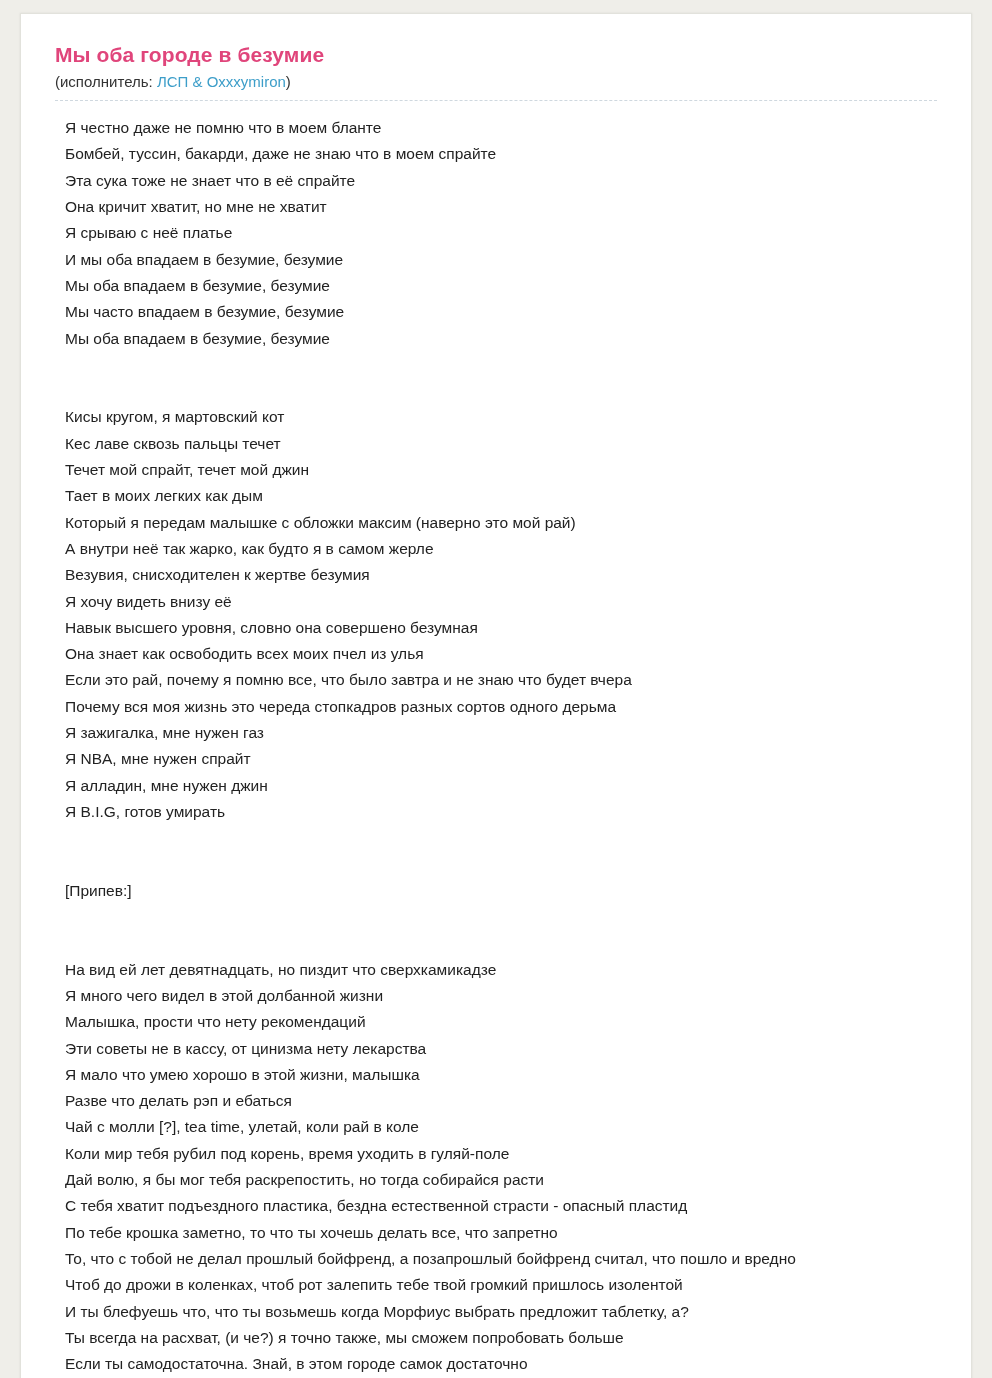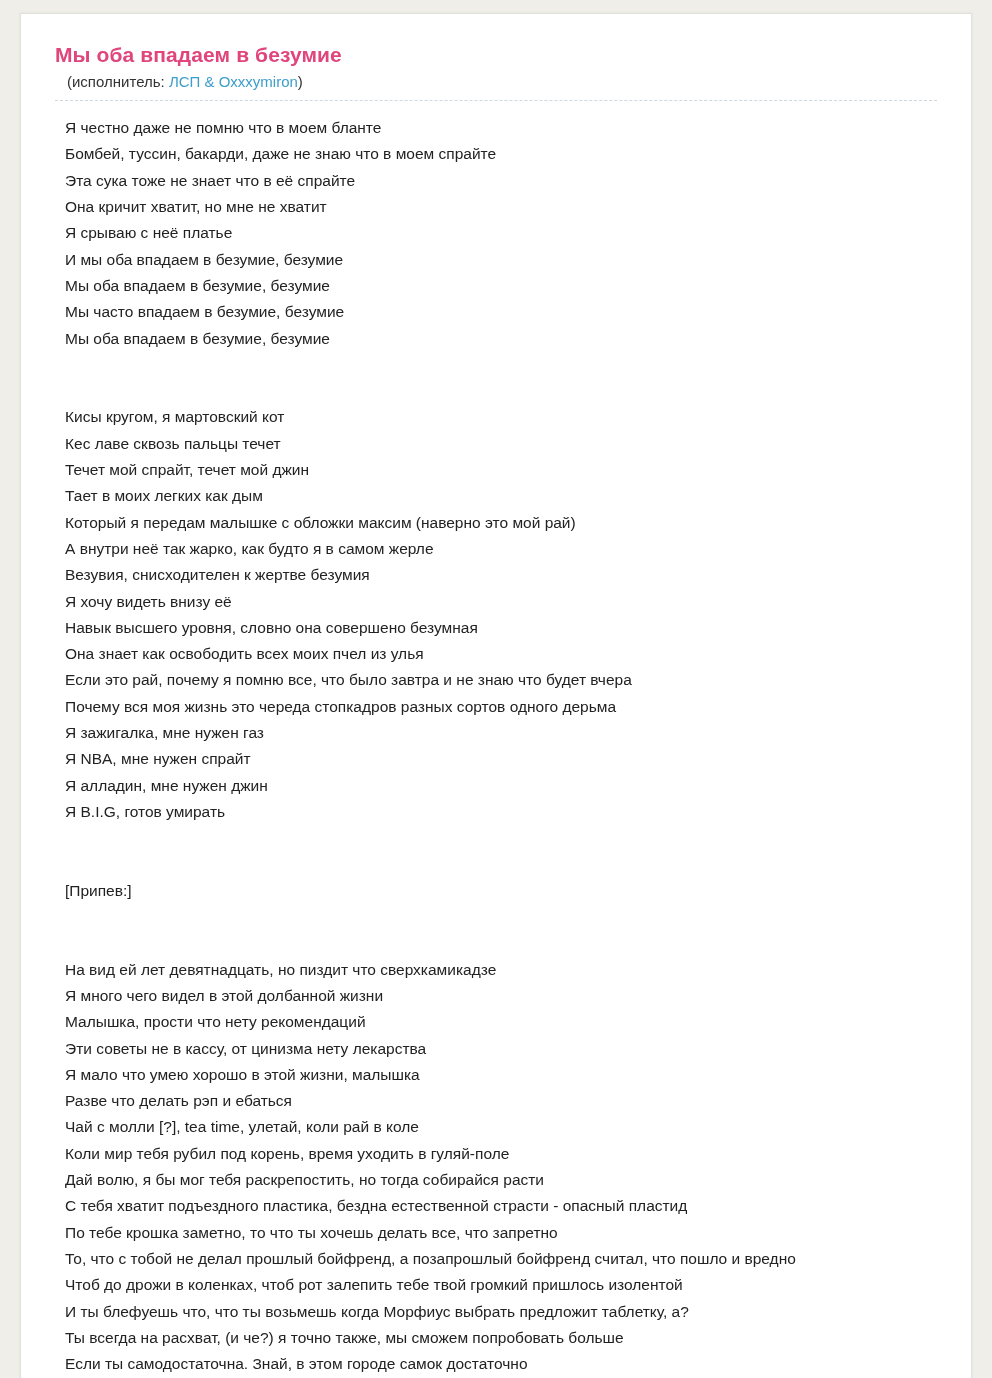--- a/index.html
+++ b/index.html
@@ -26,21 +26,21 @@
     font-size: 21px;
     color: #e0457b;
     font-weight: bold;
     margin: 0 0 6px 0;
     line-height: 1.2;
     letter-spacing: 0.1px;
   }
   .artist-line {
     font-size: 15px;
     color: #333333;
-    margin: 0 0 10px 12px;
+    margin: 0 0 10px 0;
   }
   .artist-link {
     color: #3d9ec9;
     text-decoration: none;
   }
   .divider {
     border: 0;
     border-top: 1px dashed #cfd8df;
     margin: 0 0 14px 0;
   }
@@ -50,21 +50,21 @@
     color: #222222;
     white-space: pre-wrap;
     word-break: normal;
     padding-left: 10px;
   }
 </style>
 </head>
 <body>
 
 <div class="page">
-  <h1 class="song-title">Мы оба впадаем в безумие</h1>
+  <h1 class="song-title">Мы оба городе в безумие</h1>
   <div class="artist-line"><span>(исполнитель: </span><a class="artist-link" href="#">ЛСП &amp; Oxxxymiron</a><span>)</span></div>
   <hr class="divider">
   <div class="lyrics">Я честно даже не помню что в моем бланте
 Бомбей, туссин, бакарди, даже не знаю что в моем спрайте
 Эта сука тоже не знает что в её спрайте
 Она кричит хватит, но мне не хватит
 Я срываю с неё платье
 И мы оба впадаем в безумие, безумие
 Мы оба впадаем в безумие, безумие
 Мы часто впадаем в безумие, безумие

